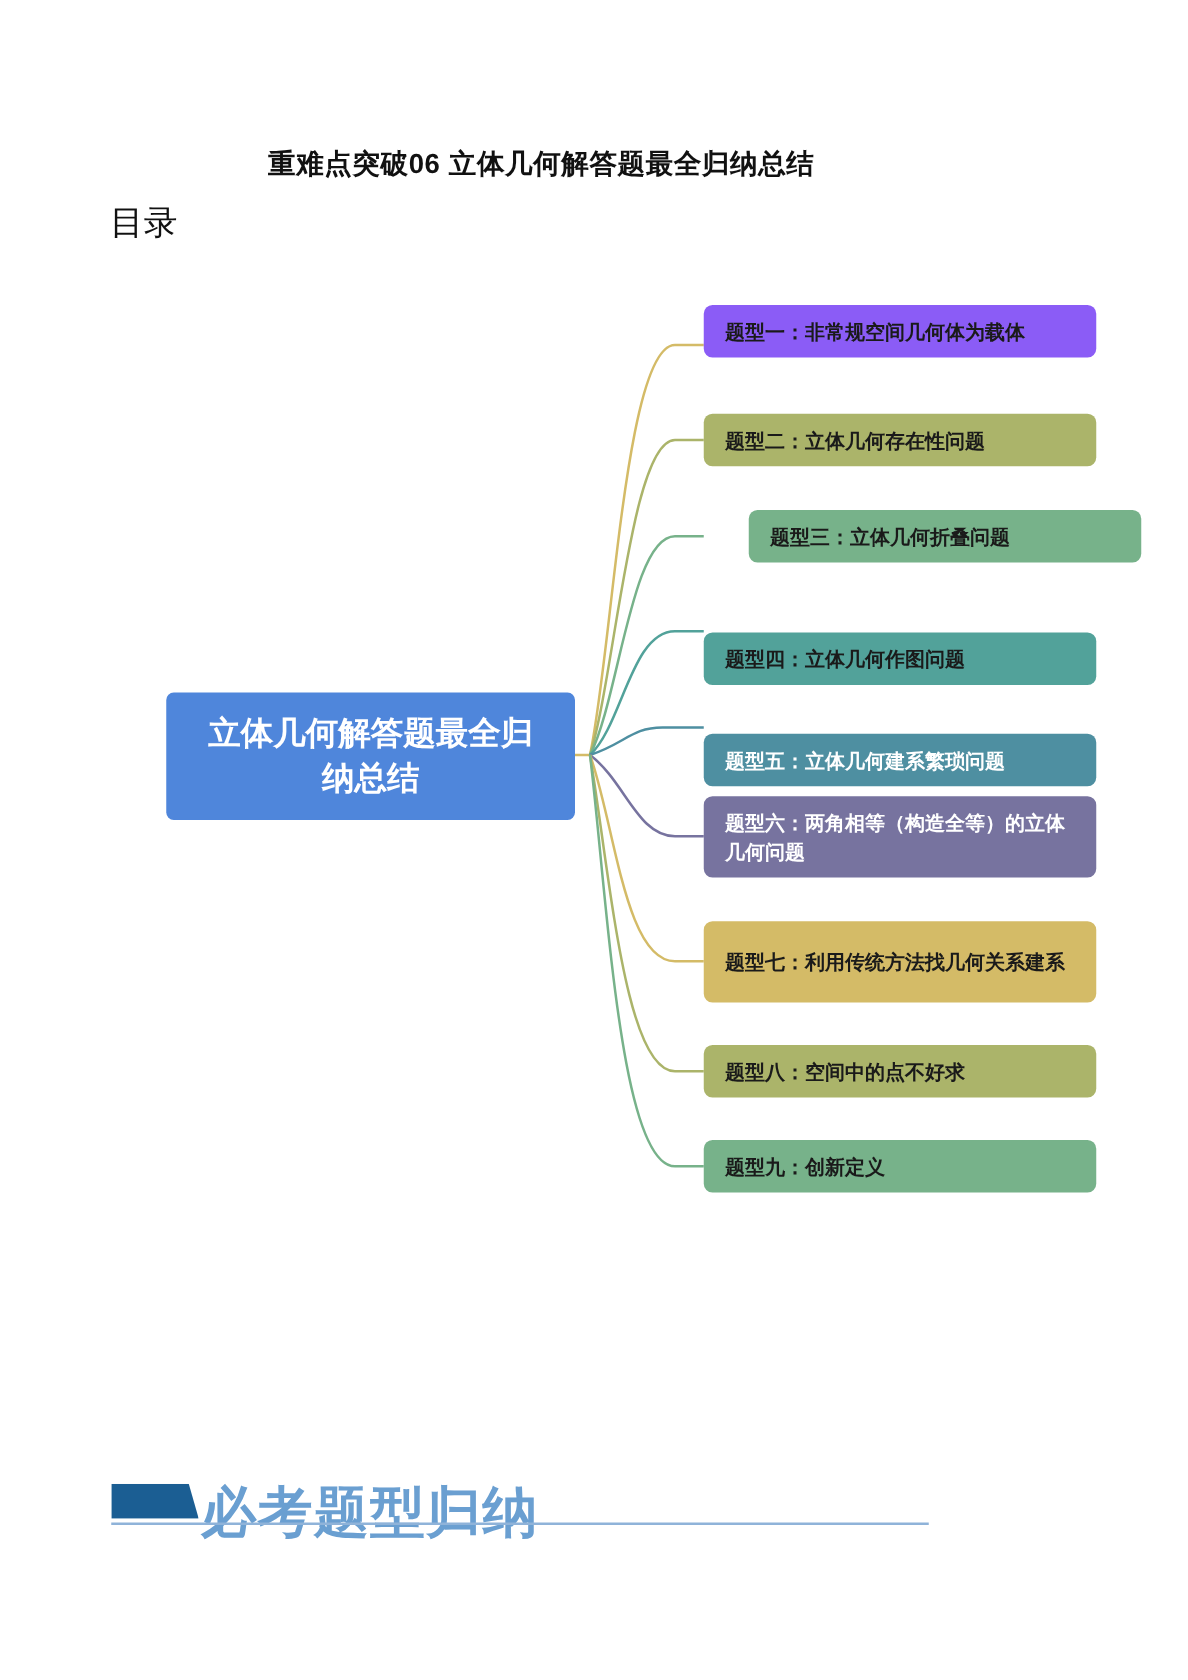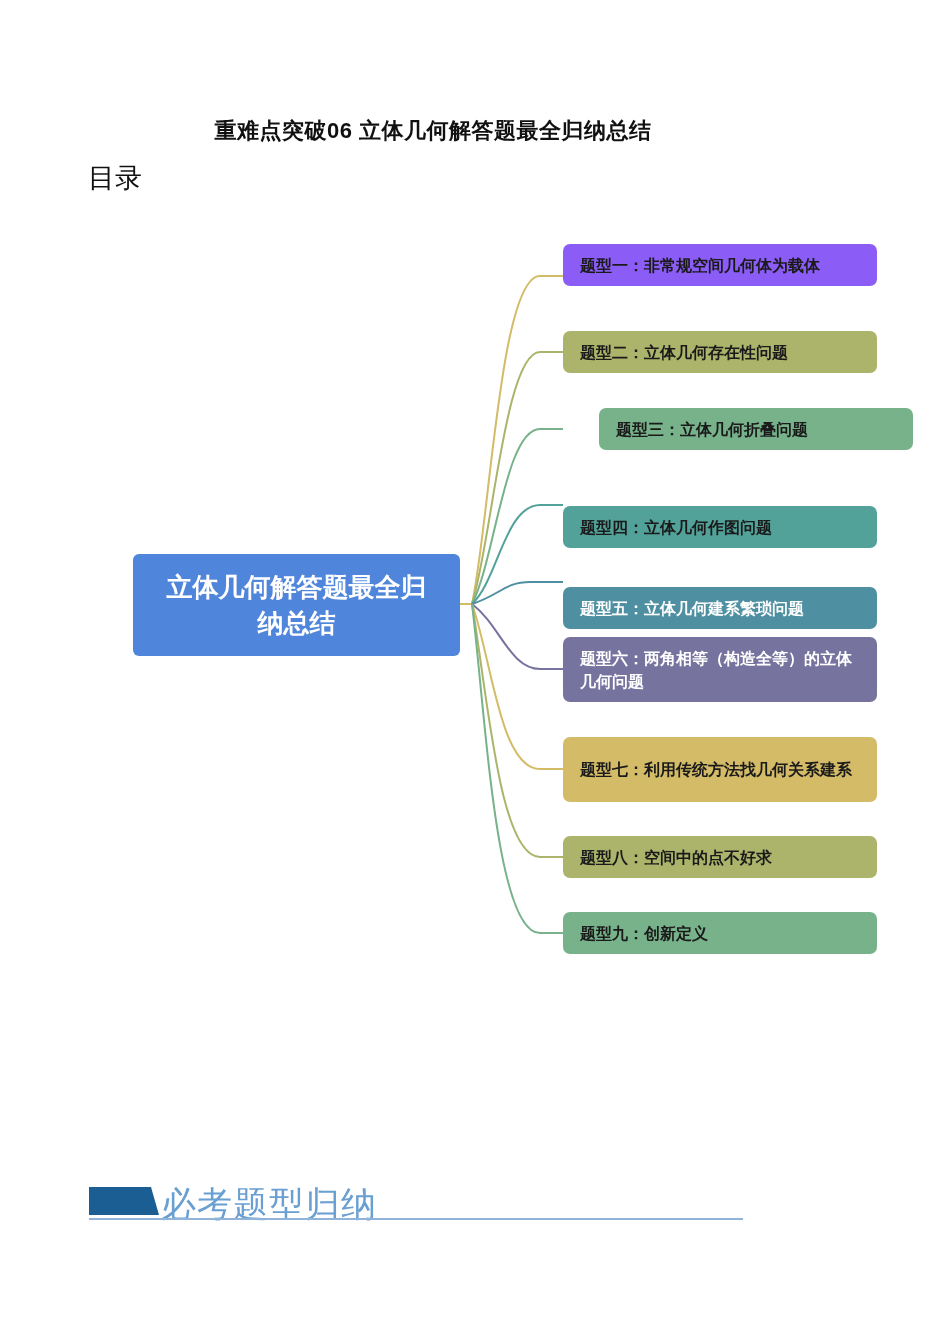--- a/index.html
+++ b/index.html
@@ -5,21 +5,21 @@
   html, body { margin:0; padding:0; background:#ffffff; }
   body { width:950px; height:1344px; position:relative; overflow:hidden; font-family:"DejaVu Sans", sans-serif; }
   .doc-title { position:absolute; left:0; width:866px; top:116px; text-align:center; font-family:Liberation Sans, sans-serif; font-weight:bold; font-size:22px; color:#111; letter-spacing:0.5px; }
   .toc-heading { position:absolute; left:88px; top:160px; font-size:27px; color:#111; font-family:Liberation Sans, sans-serif; }
   svg.links { position:absolute; left:0; top:0; }
   .center-node { position:absolute; left:133px; top:554px; width:327px; height:102px; background:#4F86DB; border-radius:6px; color:#fff; font-weight:bold; font-size:26px; line-height:36px; text-align:center; display:flex; align-items:center; justify-content:center; padding:0 24px; box-sizing:border-box; }
   .node { position:absolute; left:563px; width:314px; border-radius:7px; box-sizing:border-box; padding:0 16px 0 17px; display:flex; align-items:center; font-weight:bold; font-size:16px; line-height:23px; color:#1a1a1a; }
   .node.light { color:#ffffff; }
   .section-banner { position:absolute; left:89px; top:1185px; width:654px; height:36px; }
   .banner-block { position:absolute; left:0; top:2px; width:70px; height:28px; background:#1B5E93; clip-path:polygon(0 0, 62px 0, 70px 28px, 0 28px); }
-  .banner-text { position:absolute; left:72px; top:-4px; font-family:"DejaVu Serif", serif; font-weight:normal; font-size:35px; color:#6A9FD1; letter-spacing:1px; }
+  .banner-text { position:absolute; left:72px; top:-4px; font-family:"DejaVu Serif", serif; font-weight:bold; font-size:44px; color:#6A9FD1; letter-spacing:1px; }
   .banner-line { position:absolute; left:0; top:33px; width:654px; height:2px; background:#8FB3D9; }
 </style>
 </head>
 <body>
 
 <div class="doc-title">重难点突破06 立体几何解答题最全归纳总结</div>
 <div class="toc-heading">目录</div>
 
 <svg class="links" width="950" height="1344">
   <path d="M460 604 L472 604 C490 520, 500 276, 540 276 L563 276" fill="none" stroke="#D4BB67" stroke-width="2"></path>

